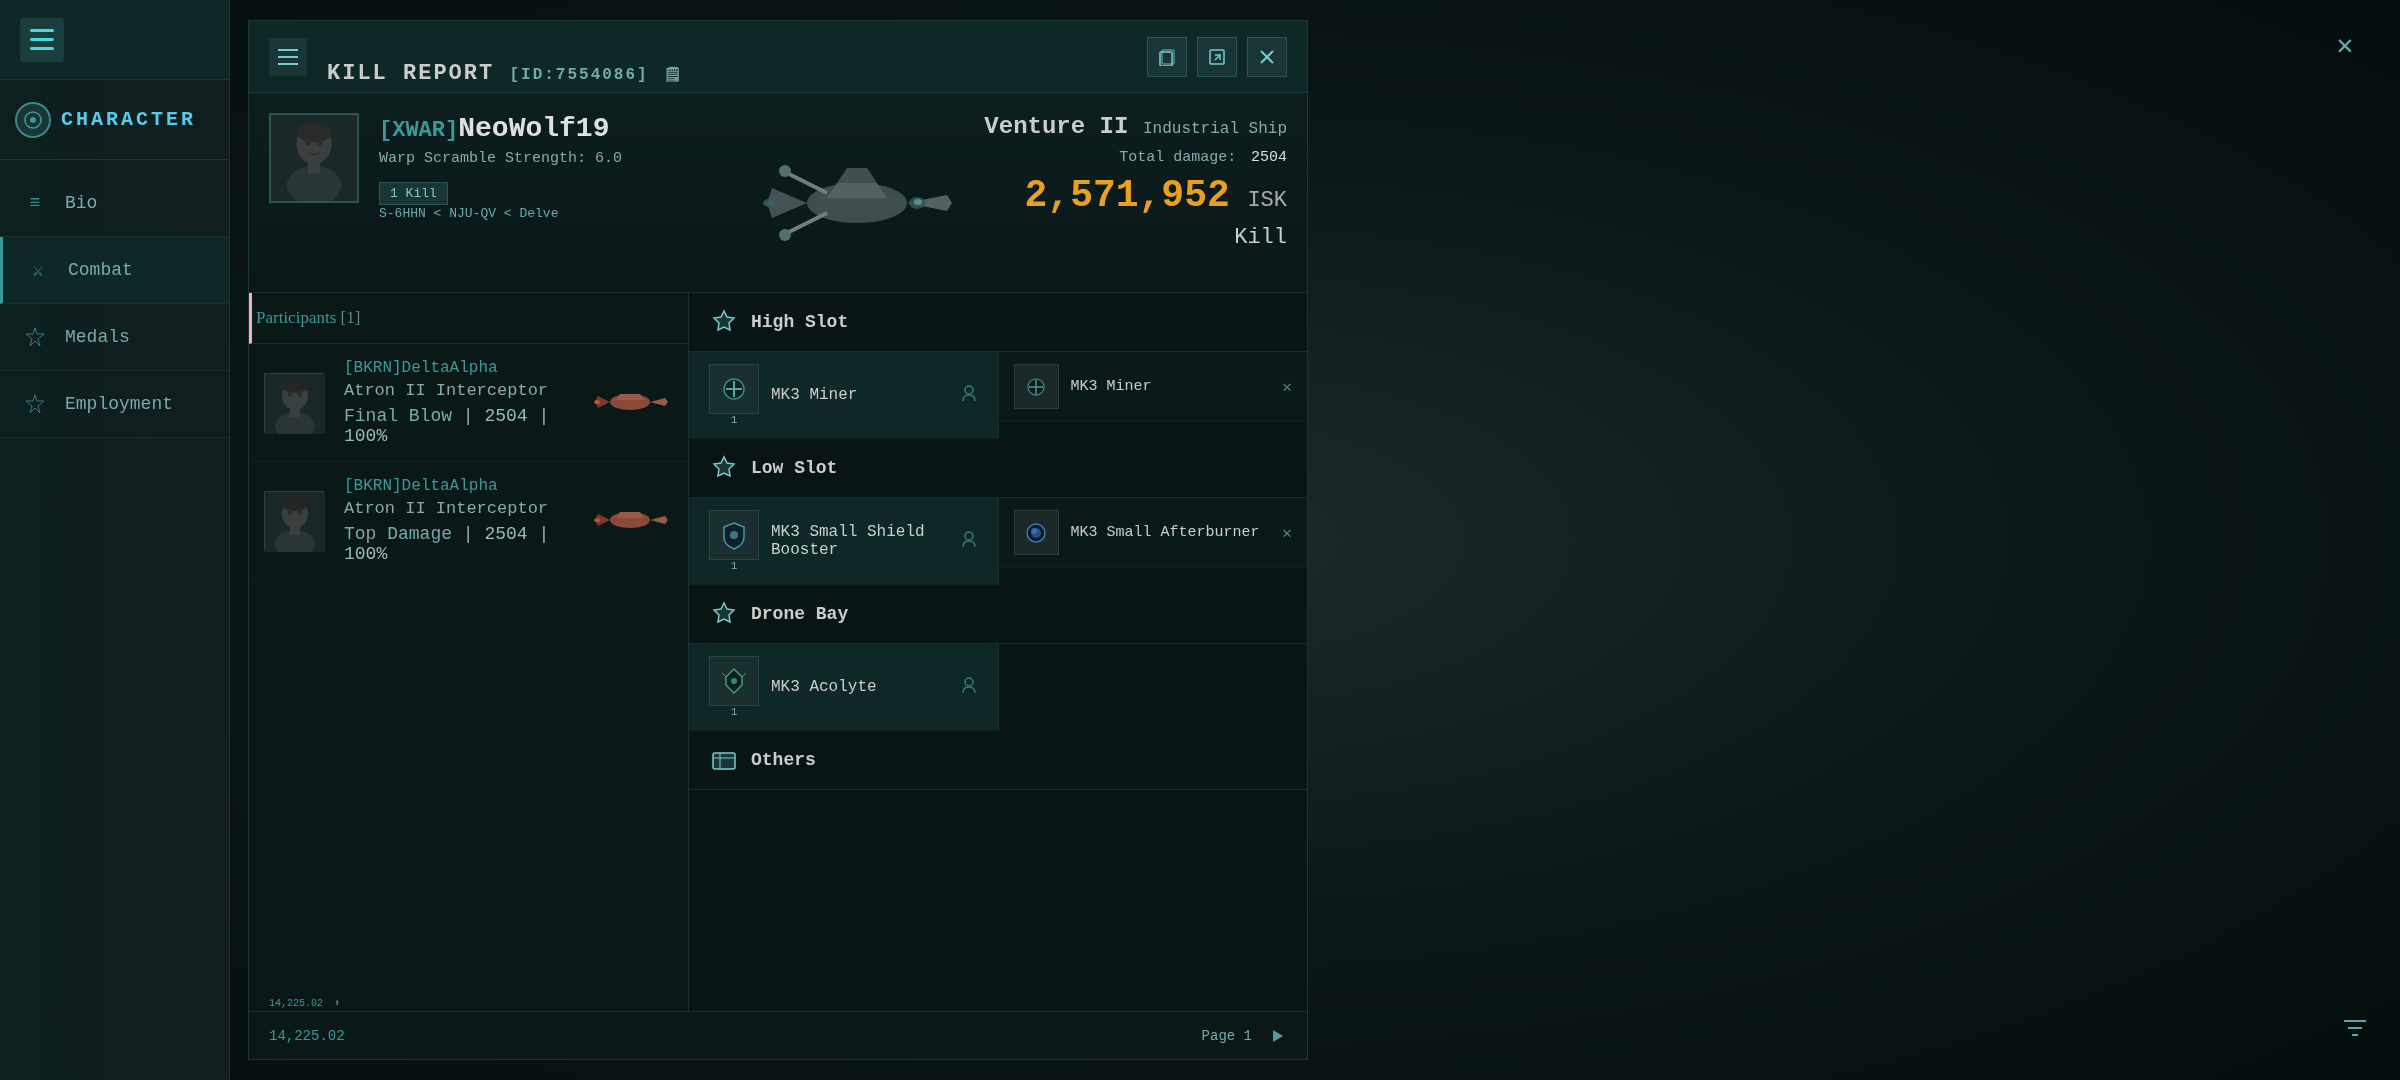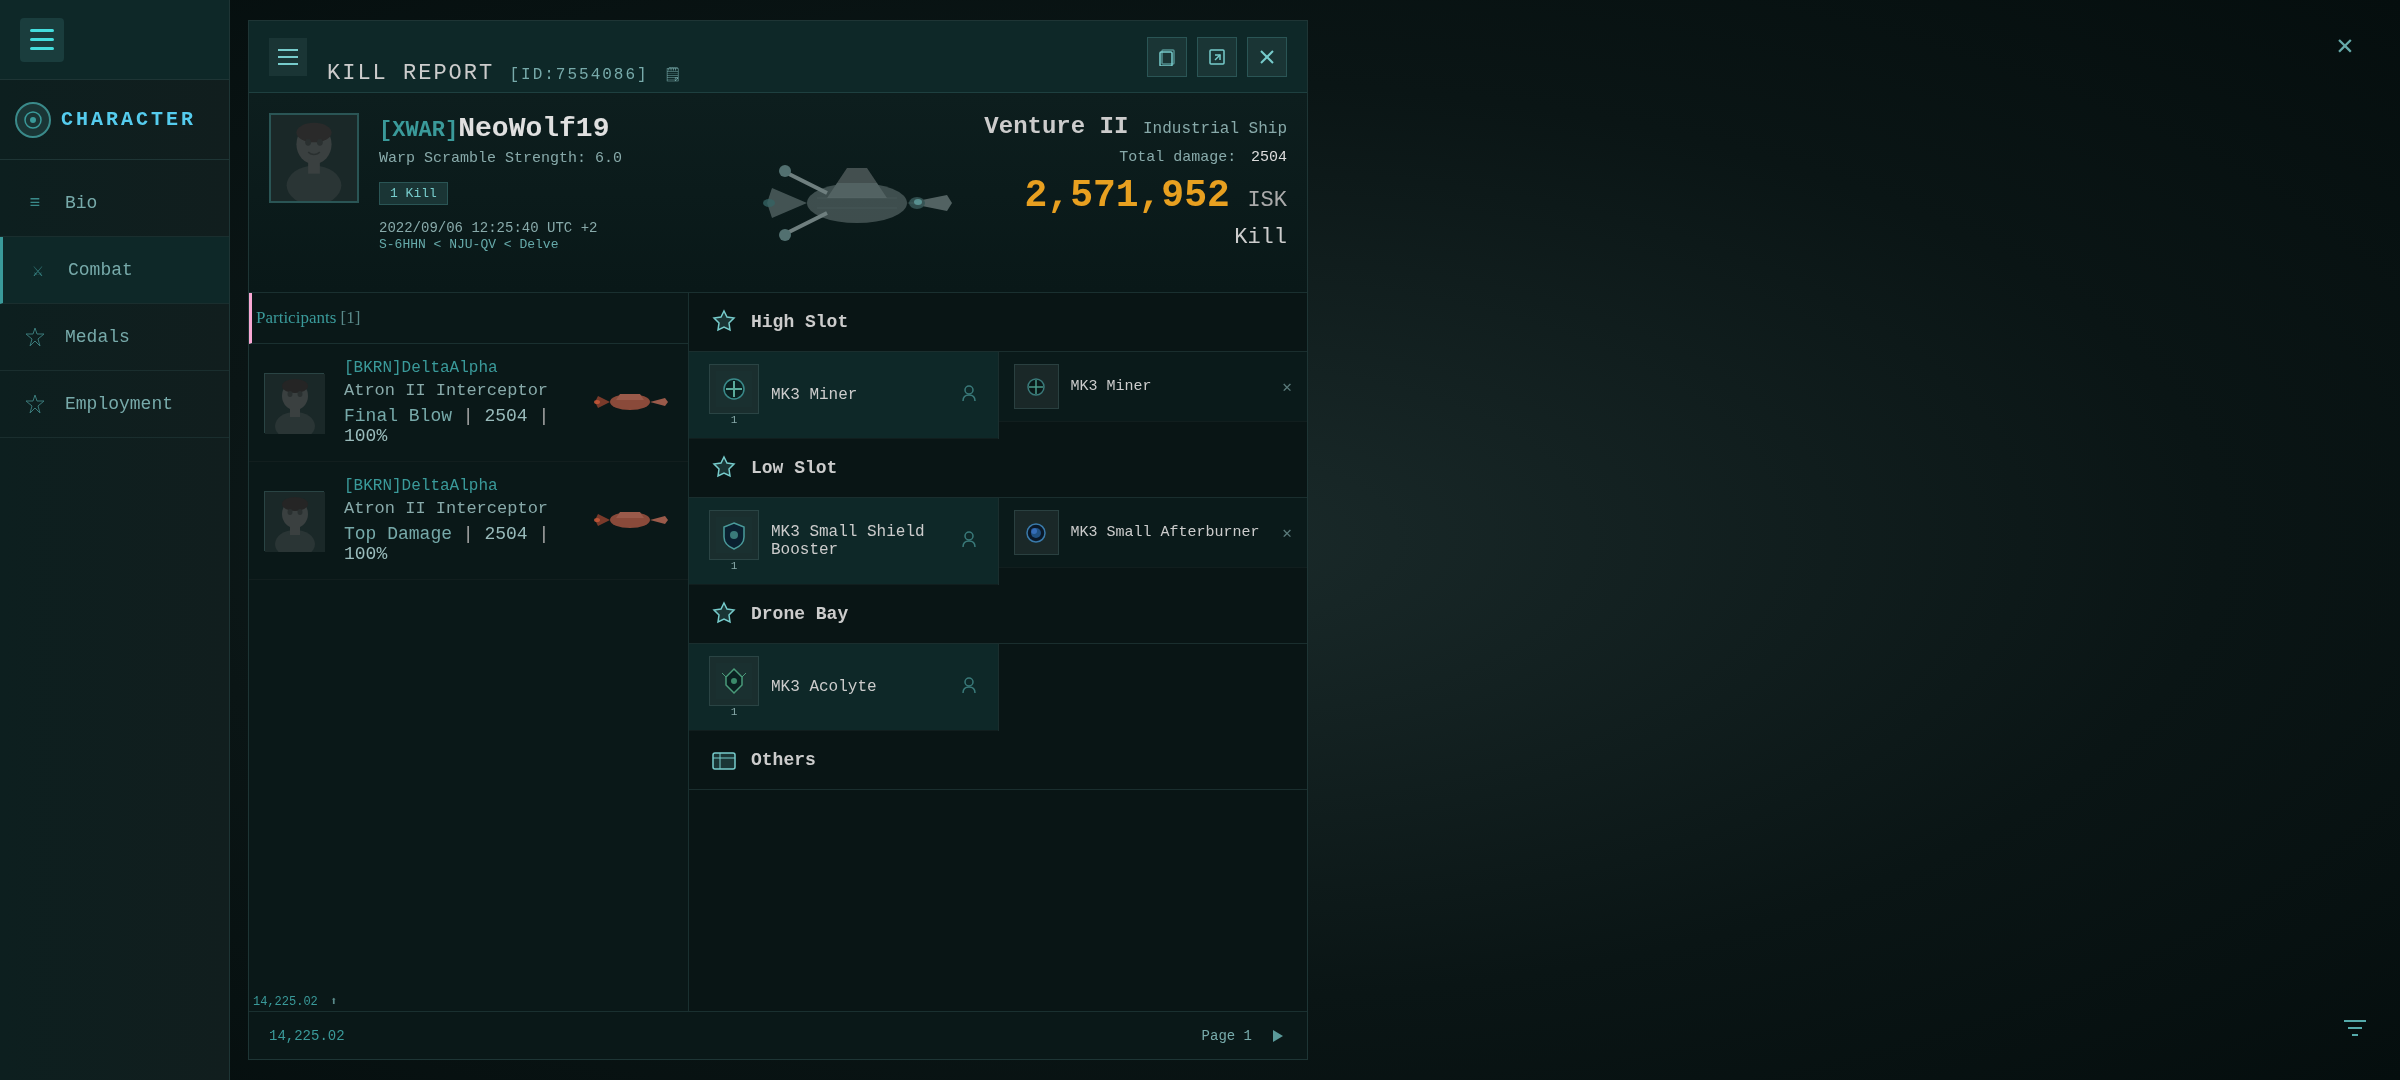--- a/index.html
+++ b/index.html
@@ -176,21 +176,21 @@
     .kr-menu-icon span {
       display: block;
       width: 20px;
       height: 2px;
       background: #7cc;
     }
 
     .kill-report-title {
       color: #ccc;
       font-size: 22px;
-      font-weight: normal;
+      font-weight: bold;
       letter-spacing: 2px;
       text-transform: uppercase;
       margin-top: 34px;
     }
 
     .kr-id {
       color: #7aa;
       font-size: 16px;
     }
 
@@ -593,21 +593,20 @@
       <div class="victim-name">
         <span style="color:#3a9a9a;font-size:22px;">[XWAR]</span><span>NeoWolf19</span>
       </div>
       <div class="victim-warp">
         <span>Warp Scramble Strength:</span>
         <span>6.0</span>
       </div>
       <div style="margin-top:15px;">
         <div style="display:inline-block;background:#1a3535;border:1px solid #2a5555;color:#7cc;font-size:13px;padding:3px 10px;">1 Kill</div>
       </div>
-      <div style="margin-top:15px;color:#8aa;font-size:14px;">2022/09/06 12:25:40 UTC +2</div>
       <div style="margin-top:1px;color:#6aa;font-size:13px;">S-6HHN &lt; NJU-QV &lt; Delve</div>
     </div>
 
     <div class="ship-image">
       <svg width="250" height="180" viewBox="0 0 250 180" class="ship-svg">
 
         <g transform="translate(125,90)">
 
           <ellipse cx="0" cy="0" rx="50" ry="20" fill="#4a5a5a" opacity="0.9"></ellipse>
 
@@ -727,21 +726,21 @@
               <ellipse cx="0" cy="0" rx="20" ry="8" fill="#8a4a3a"></ellipse>
               <path d="M 20,0 L 35,-4 L 38,0 L 35,4 Z" fill="#9a5a4a"></path>
               <path d="M -20,0 L -32,-6 L -35,0 L -32,6 Z" fill="#7a3a2a"></path>
               <path d="M -10,-8 L 10,-8 L 14,-2 L -14,-2 Z" fill="#9a5a4a"></path>
               <ellipse cx="-33" cy="0" rx="3" ry="2" fill="#cc5a3a" opacity="0.8"></ellipse>
             </g>
           </svg>
         </div>
       </div>
 
-      <div style="position:absolute;bottom:50px;left:4px;color:#3a9a9a;font-size:12px;">
+      <div style="position:absolute;bottom:50px;left:20px;color:#3a9a9a;font-size:10px;">
         <span>14,225.02</span>
         <span style="color:#5a8a8a;margin-left:5px;">⬆</span>
       </div>
     </div>
 
     <div class="equipment-section">
 
       <div class="equipment-category">
         <div class="cat-icon">
           <svg width="28" height="28" viewBox="0 0 28 28">

